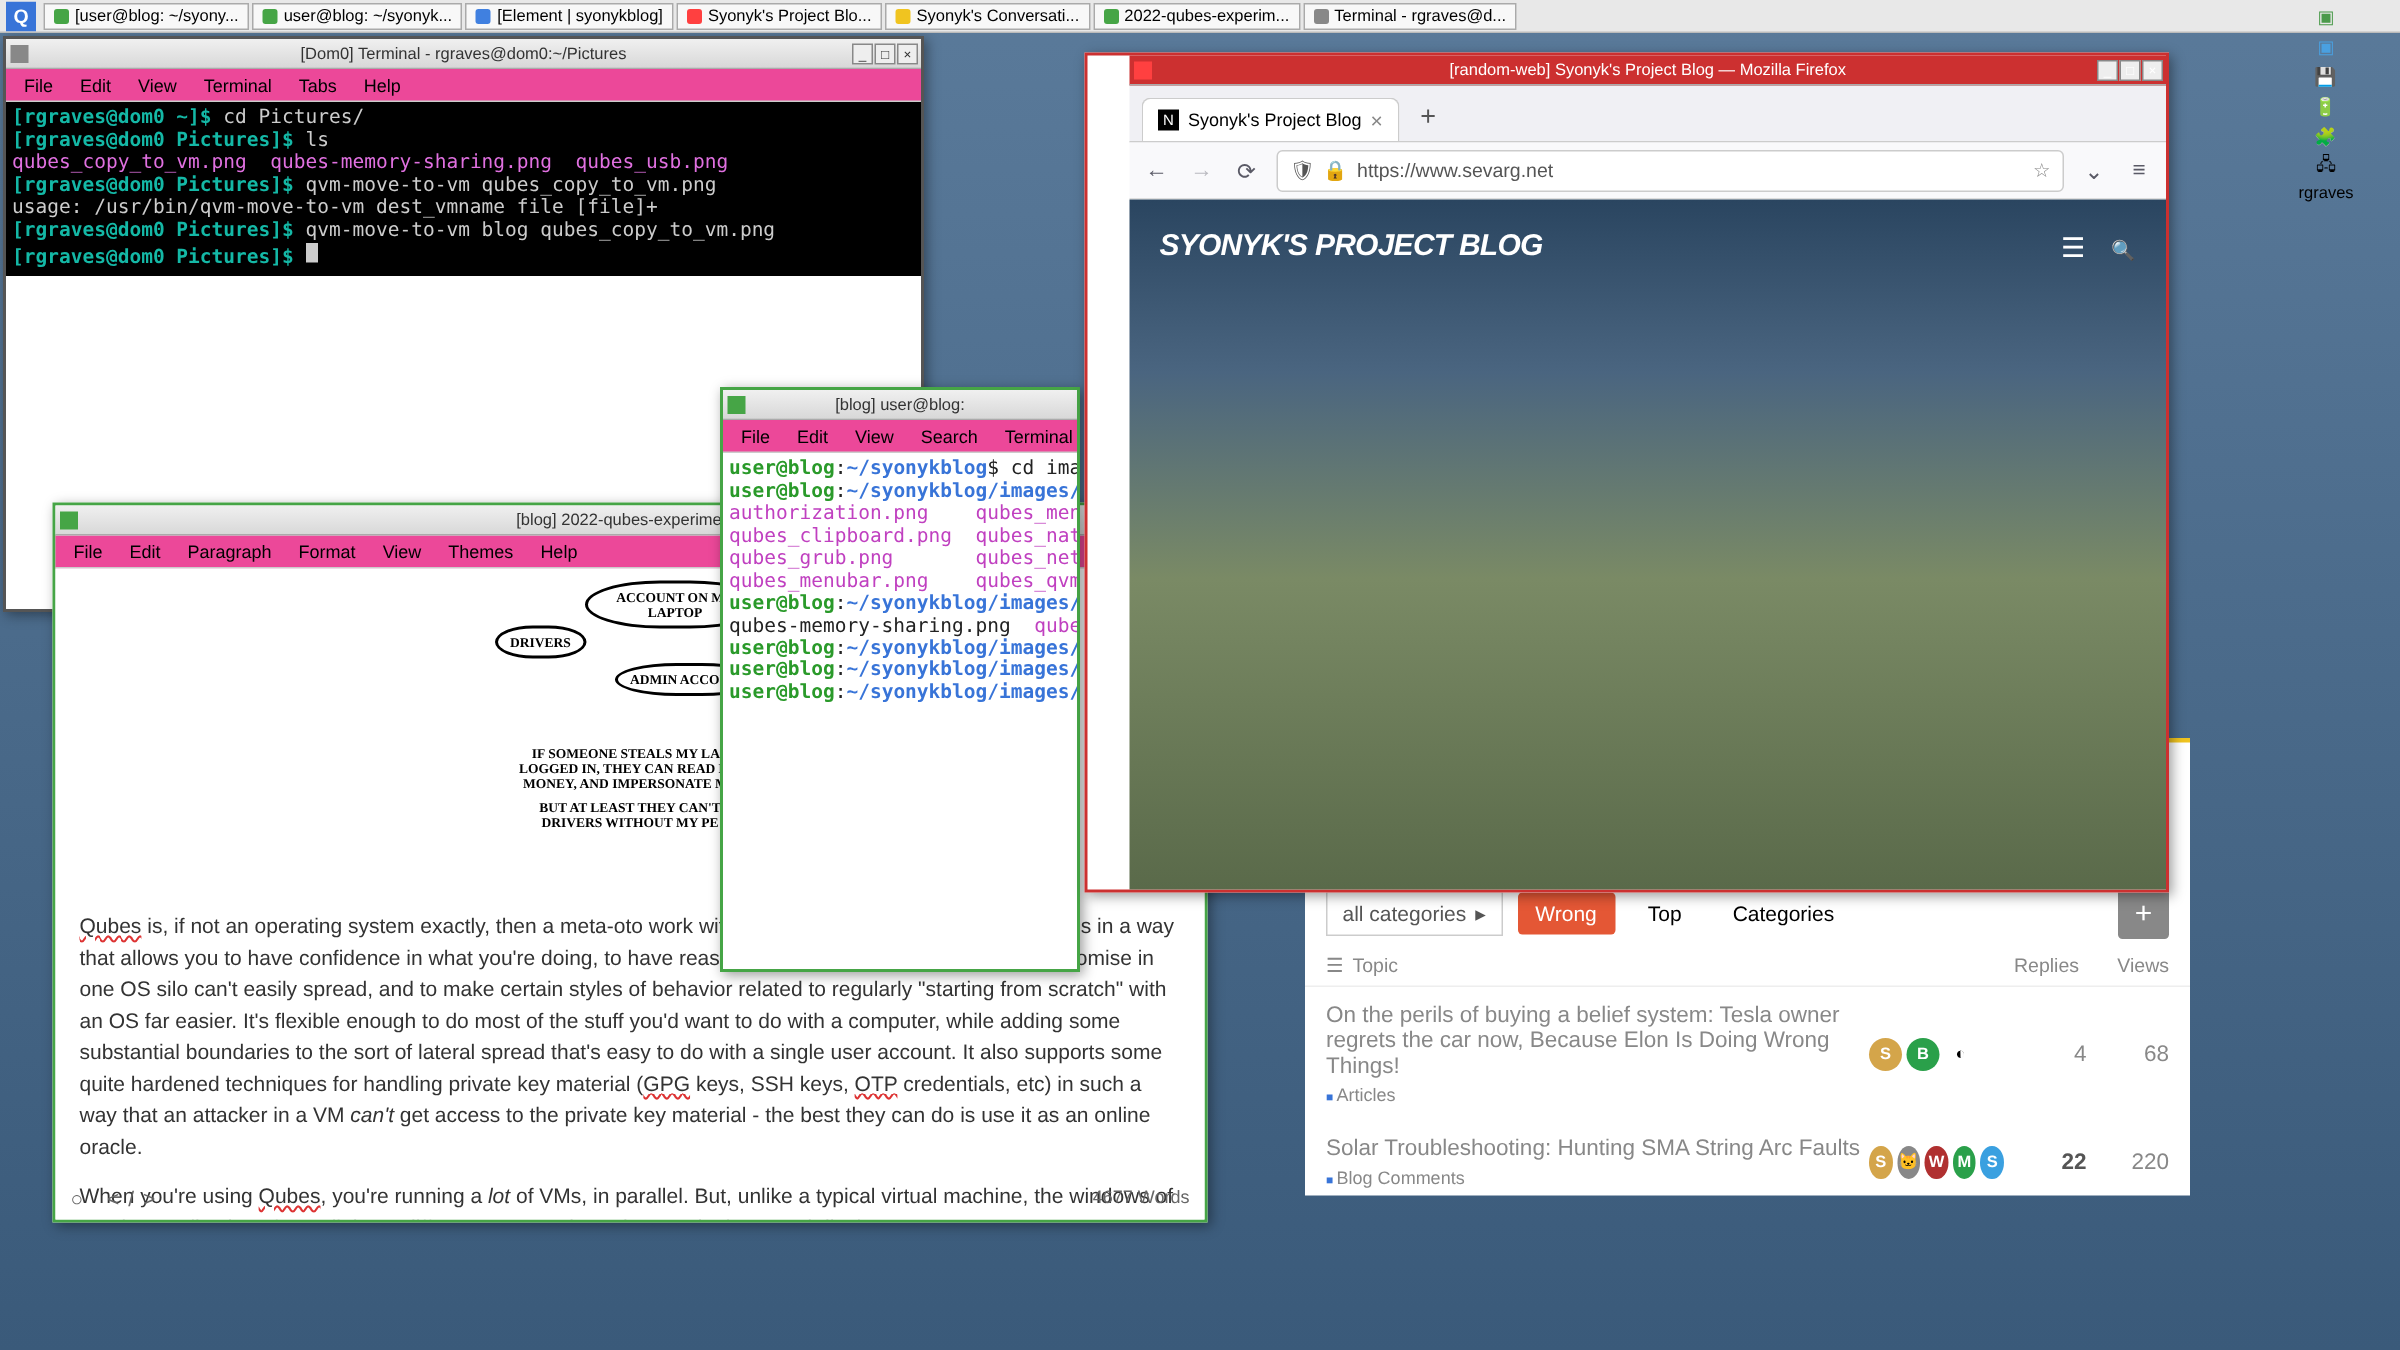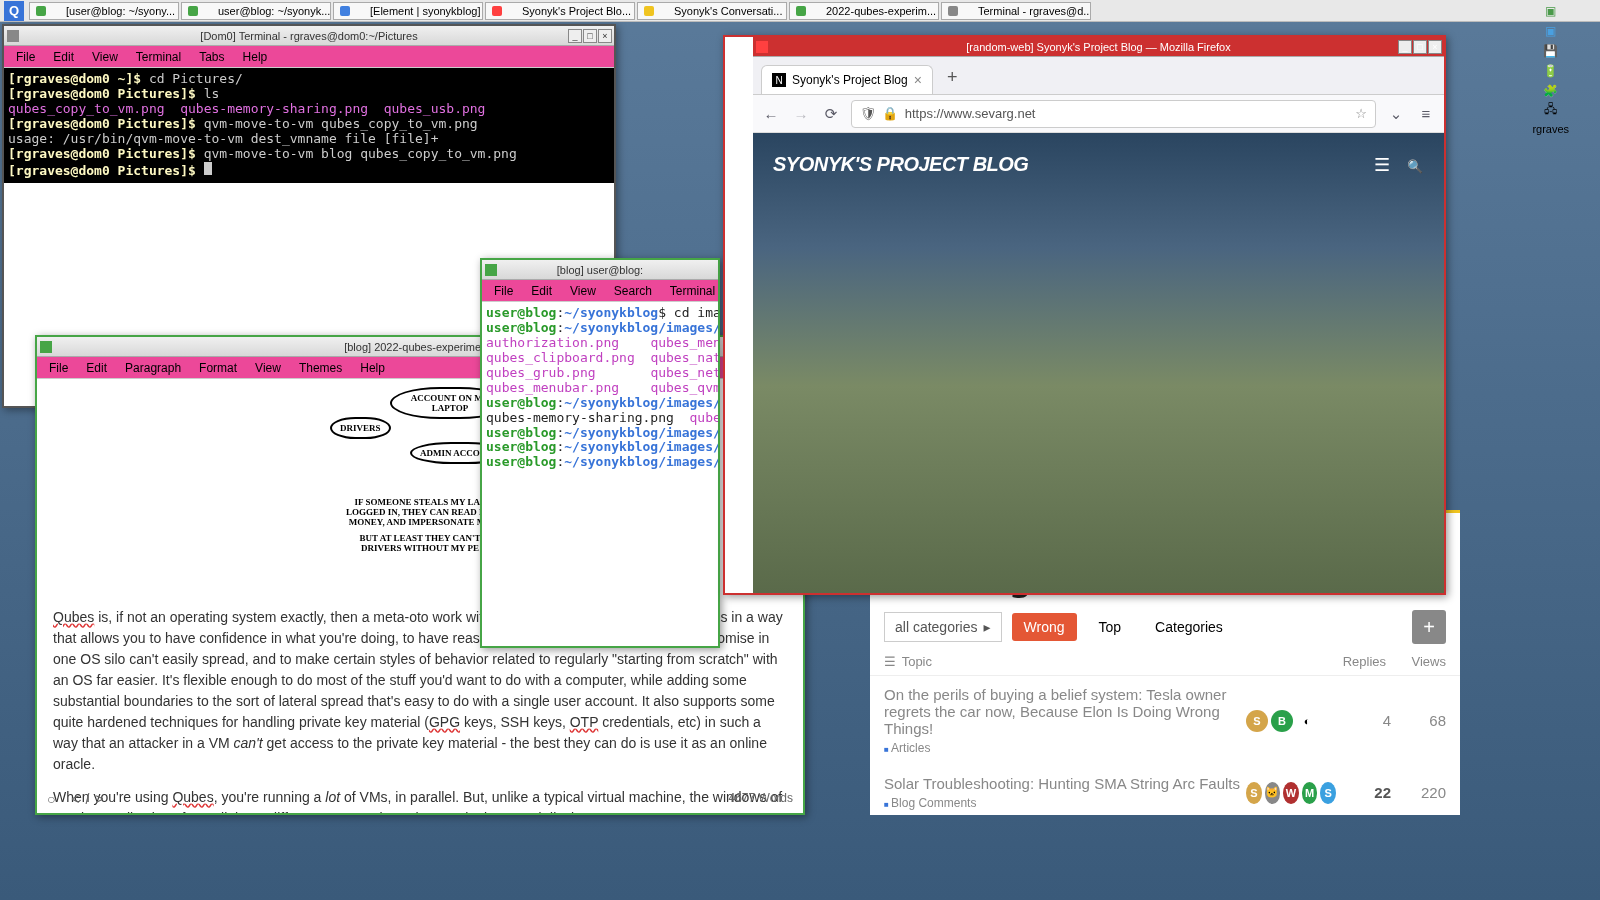--- a/index.html
+++ b/index.html
@@ -3,21 +3,21 @@
 <meta charset="utf-8">
 <style>
 * { box-sizing: border-box; margin: 0; padding: 0; }
 body { font-family: sans-serif; width: 1600px; height: 900px; background: linear-gradient(#5a7a9a, #3a5a7a); overflow: hidden; position: relative; font-size: 13px; }
 
 
 .taskbar { position: absolute; top: 0; left: 0; right: 0; height: 22px; background: #e8e8e8; display: flex; align-items: center; border-bottom: 1px solid #bbb; z-index: 1000; }
 .taskbar-left { display: flex; align-items: center; flex: 1; overflow: hidden; }
 .taskbar-right { display: flex; align-items: center; gap: 4px; padding-right: 4px; flex-direction: column; }
 .q-logo { width: 20px; height: 20px; background: #3874d8; color: white; font-weight: bold; display: flex; align-items: center; justify-content: center; font-size: 13px; margin: 0 4px; }
-.task-item { display: flex; align-items: center; padding: 1px 6px; border: 1px solid #aaa; background: #f8f8f8; margin: 1px; font-size: 11px; white-space: nowrap; max-width: 150px; overflow: hidden; text-overflow: ellipsis; gap: 20px; height: 18px; }
+.task-item { display: flex; align-items: center; padding: 1px 6px; border: 1px solid #aaa; background: #f8f8f8; margin: 1px; font-size: 11px; white-space: nowrap; max-width: 150px; overflow: hidden; text-overflow: ellipsis; gap: 4px; height: 18px; }
 .task-dot { width: 10px; height: 10px; border-radius: 2px; flex-shrink: 0; }
 .dot-green { background: #46a546; }
 .dot-blue { background: #4080e0; }
 .dot-red { background: #ff4040; }
 .dot-yellow { background: #f0c420; }
 .dot-gray { background: #888; }
 .tray-icon { width: 16px; height: 16px; display: inline-flex; align-items: center; justify-content: center; font-size: 12px; }
 .clock { font-size: 11px; padding: 0 4px; }
 
 
@@ -27,21 +27,21 @@
 .titlebar { height: 20px; background: linear-gradient(#f0f0f0, #d8d8d8); display: flex; align-items: center; justify-content: center; font-size: 11px; border-bottom: 1px solid #aaa; position: relative; color: #333; }
 .titlebar .wincontrols { position: absolute; right: 2px; display: flex; gap: 1px; }
 .titlebar .wincontrols span { width: 14px; height: 14px; border: 1px solid #888; background: #eee; font-size: 9px; display: flex; align-items: center; justify-content: center; }
 .titlebar .winleft { position: absolute; left: 3px; width: 12px; height: 12px; }
 .menubar { height: 22px; background: #ec4899; display: flex; align-items: center; padding: 0 4px; gap: 2px; border-bottom: 1px solid #ccc; font-size: 12px; }
 .menubar span { padding: 2px 8px; }
 
 
 .win-dom0 { top: 24px; left: 2px; width: 614px; height: 384px; border-color: #555; }
 .term-body { background: #000; color: #ccc; font-family: monospace; font-size: 13px; padding: 4px; line-height: 1.15; white-space: pre; overflow: hidden; }
-.term-body .prompt { color: #fef9c3; font-weight: bold; }
+.term-body .prompt { color: #14b8a6; font-weight: bold; }
 .term-body .mg { color: #e070e0; }
 .term-body .cursor { background: #ccc; width: 8px; height: 13px; display: inline-block; }
 
 
 .win-blogterm { top: 258px; left: 480px; width: 240px; height: 390px; }
 .win-blogterm .term-body { background: #fff; color: #222; height: calc(100% - 42px); }
 .win-blogterm .bp { color: #2a9a2a; font-weight: bold; }
 .win-blogterm .bpath { color: #3874d8; font-weight: bold; }
 .win-blogterm .file-mg { color: #c040c0; }
 
@@ -70,21 +70,21 @@
 .ff-page-header { position: absolute; top: 20px; left: 0; right: 0; display: flex; justify-content: space-between; align-items: center; padding: 0 20px; color: #fff; }
 .ff-blog-title { font-style: italic; font-weight: 900; font-size: 20px; letter-spacing: -0.5px; }
 .ff-page-center { position: absolute; top: 50%; left: 50%; transform: translate(-50%, -50%); text-align: center; color: #fff; }
 .ff-big-name { font-size: 56px; font-weight: 900; letter-spacing: -1px; margin-bottom: 10px; }
 .ff-tagline { font-size: 17px; opacity: 0.9; }
 .ff-hamburger { display:inline-block; }
 .ff-hamburger:before { content:'☰'; font-size: 18px; margin-right: 14px; }
 .ff-search { display:inline-block; }
 
 
-.discourse { position: absolute; top: 510px; left: 870px; width: 590px; height: 305px; background: #fff; z-index: 100; }
+.discourse { position: absolute; top: 492px; left: 870px; width: 590px; height: 305px; background: #fff; z-index: 100; }
 .disc-top { border-top: 3px solid #f0c420; height: 40px; display: flex; align-items: center; justify-content: flex-end; padding: 0 14px; gap: 12px; }
 .disc-logo { position: absolute; top: 45px; left: 14px; font-family: monospace; font-size: 38px; font-weight: bold; letter-spacing: 2px; color: #222; }
 .disc-iconbtn { width: 22px; height: 22px; display: flex; align-items: center; justify-content: center; color: #666; }
 .disc-nav { margin-top: 60px; padding: 0 14px; display: flex; align-items: center; gap: 10px; }
 .disc-cat { border: 1px solid #ccc; padding: 6px 10px; font-size: 14px; color: #555; display: flex; align-items: center; gap: 6px; }
 .disc-pill { padding: 6px 12px; font-size: 14px; }
 .disc-pill.active { background: #e45735; color: #fff; border-radius: 3px; }
 .disc-add { margin-left: auto; width: 34px; height: 34px; background: #888; color: #fff; font-size: 20px; display: flex; align-items: center; justify-content: center; border-radius: 3px; }
 .disc-header-row { display: flex; padding: 10px 14px 6px; color: #888; font-size: 13px; border-bottom: 1px solid #eee; }
 .disc-header-row .h-topic { flex: 1; display: flex; align-items: center; gap: 6px; }

